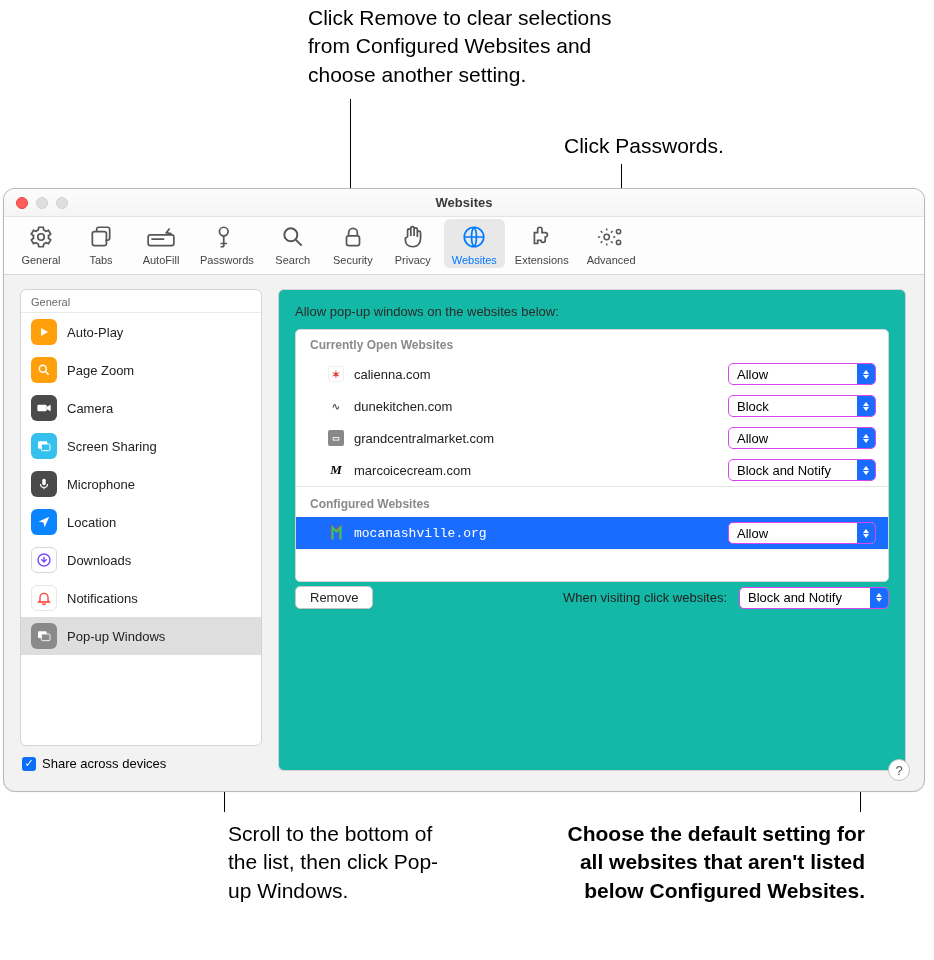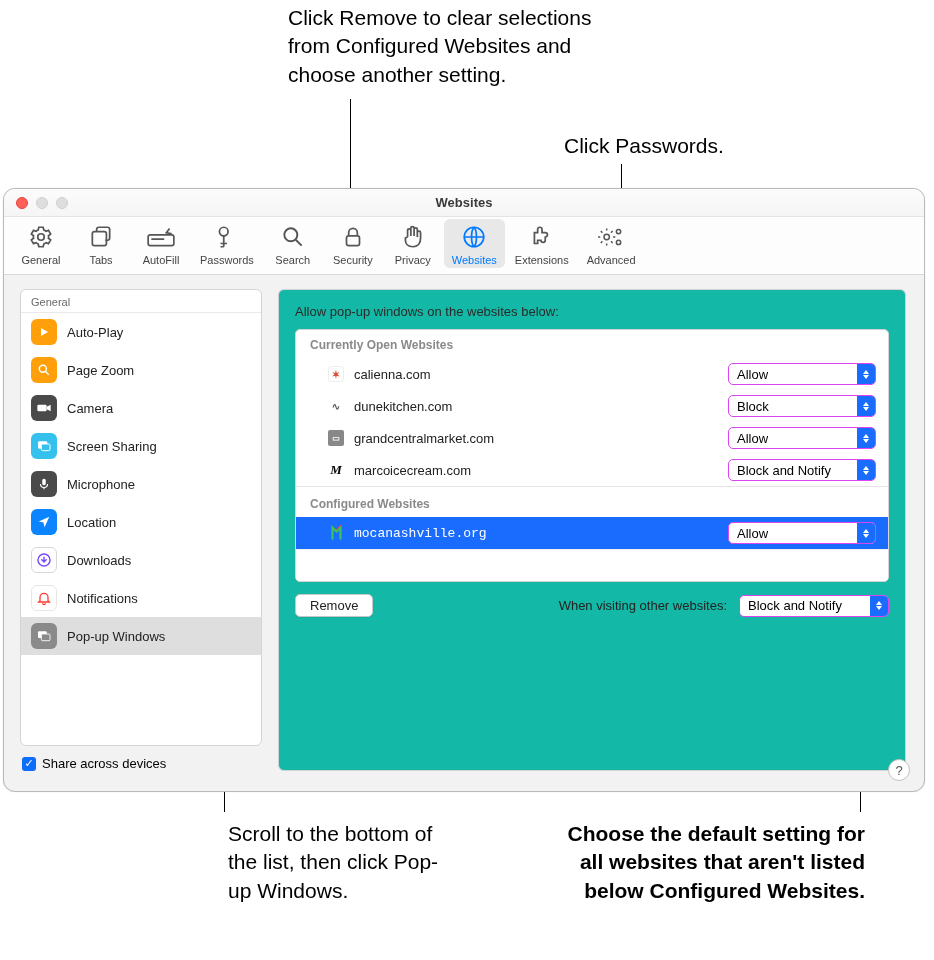--- a/index.html
+++ b/index.html
@@ -238,21 +238,21 @@
     border-right:3px solid transparent;
   }
   .macselect .stepper::before{ border-bottom:4px solid #fff; }
   .macselect .stepper::after{ border-top:4px solid #fff; }
   .row.selected .macselect{ background:#fff; }
 
   .list-spacer { height: 32px; background:#fff; border-top:1px solid #f0f0f0;}
   .bottom-row {
     display:flex;
     align-items:center;
-    margin-top:12px;
+    margin-top:4px;
     gap:12px;
   }
   .macbutton {
     background:#fff;
     border:1px solid #c7c7c7;
     border-radius:5px;
     padding:3px 14px;
     font-size:13px;
     color:#222;
     box-shadow: 0 1px 0 rgba(0,0,0,0.05);
@@ -275,21 +275,21 @@
     display:flex; align-items:center; justify-content:center;
     font-size:13px;
     color:#555;
   }
 
   svg { display:block; }
 </style>
 </head>
 <body>
 
-<div class="callout" style="left:288px; top:4px; width:340px;">Click Remove to clear selections from Configured Websites and choose another setting.</div>
+<div class="callout" style="left:308px; top:4px; width:340px;">Click Remove to clear selections from Configured Websites and choose another setting.</div>
 <div class="callout-line" style="left:350px; top:99px; width:1px; height:576px;"></div>
 
 <div class="callout" style="left:564px; top:132px;">Click Passwords.</div>
 <div class="callout-line" style="left:621px; top:164px; width:1px; height:46px;"></div>
 
 <div class="callout" style="left:228px; top:820px; width:230px;">Scroll to the bottom of the list, then click Pop-up Windows.</div>
 <div class="callout-line" style="left:224px; top:714px; width:1px; height:98px;"></div>
 
 <div class="callout" style="left:545px; top:820px; width:320px; text-align:right;font-weight:bold;">Choose the default setting for all websites that aren't listed below Configured Websites.</div>
 <div class="callout-line" style="left:860px; top:697px; width:1px; height:115px;"></div>
@@ -544,21 +544,21 @@
             <div class="macselect">
               <div class="sel-text">Allow</div>
               <div class="stepper"></div>
             </div>
           </div>
           <div class="list-spacer"></div>
         </div>
 
         <div class="bottom-row">
           <div class="macbutton">Remove</div>
-          <div class="bottom-label">When visiting other websites:</div>
+          <div class="bottom-label">When visiting click websites:</div>
           <div class="macselect" style="min-width:150px">
             <div class="sel-text">Block and Notify</div>
             <div class="stepper"></div>
           </div>
         </div>
       </div>
     </div>
   </div>
 
   <div class="help-btn">?</div>

